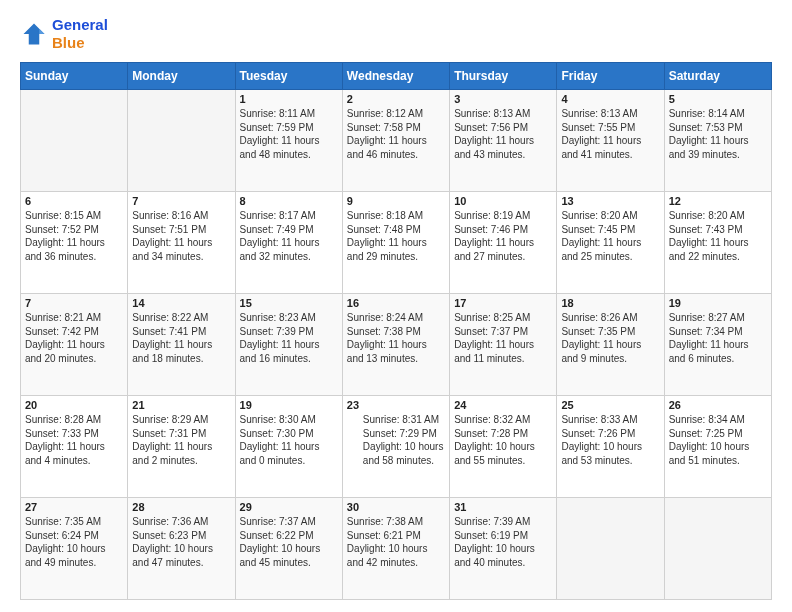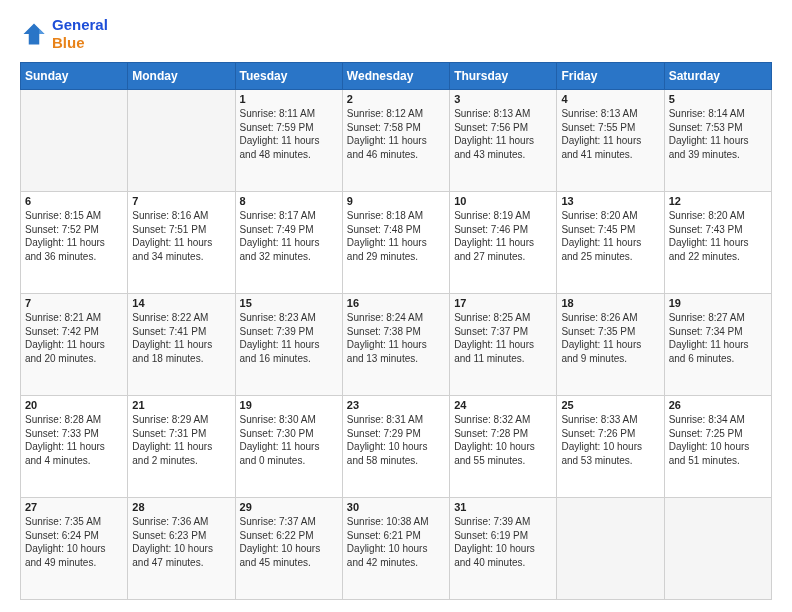--- a/index.html
+++ b/index.html
@@ -268,21 +268,21 @@
 Daylight: 11 hours and 2 minutes.</div>
           </td>
           <td>
             <div class="day-num">19</div>
             <div class="cell-text" style="white-space: pre-line;">Sunrise: 8:30 AM
 Sunset: 7:30 PM
 Daylight: 11 hours and 0 minutes.</div>
           </td>
           <td>
             <div class="day-num">23</div>
-            <div class="cell-text" style="white-space: pre-line;">Sunrise: 8:31 AM
+            <div class="cell-text" style="white-space: pre-line; margin-left: 16px;">Sunrise: 8:31 AM
 Sunset: 7:29 PM
 Daylight: 10 hours and 58 minutes.</div>
           </td>
           <td>
             <div class="day-num">24</div>
             <div class="cell-text" style="white-space: pre-line;">Sunrise: 8:32 AM
 Sunset: 7:28 PM
 Daylight: 10 hours and 55 minutes.</div>
           </td>
           <td>
@@ -312,21 +312,21 @@
 Daylight: 10 hours and 47 minutes.</div>
           </td>
           <td>
             <div class="day-num">29</div>
             <div class="cell-text" style="white-space: pre-line;">Sunrise: 7:37 AM
 Sunset: 6:22 PM
 Daylight: 10 hours and 45 minutes.</div>
           </td>
           <td>
             <div class="day-num">30</div>
-            <div class="cell-text" style="white-space: pre-line;">Sunrise: 10:38 AM
+            <div class="cell-text" style="white-space: pre-line;">Sunrise: 7:38 AM
 Sunset: 6:21 PM
 Daylight: 10 hours and 42 minutes.</div>
           </td>
           <td>
             <div class="day-num">31</div>
             <div class="cell-text" style="white-space: pre-line;">Sunrise: 7:39 AM
 Sunset: 6:19 PM
 Daylight: 10 hours and 40 minutes.</div>
           </td>
           <td class="empty"></td>

